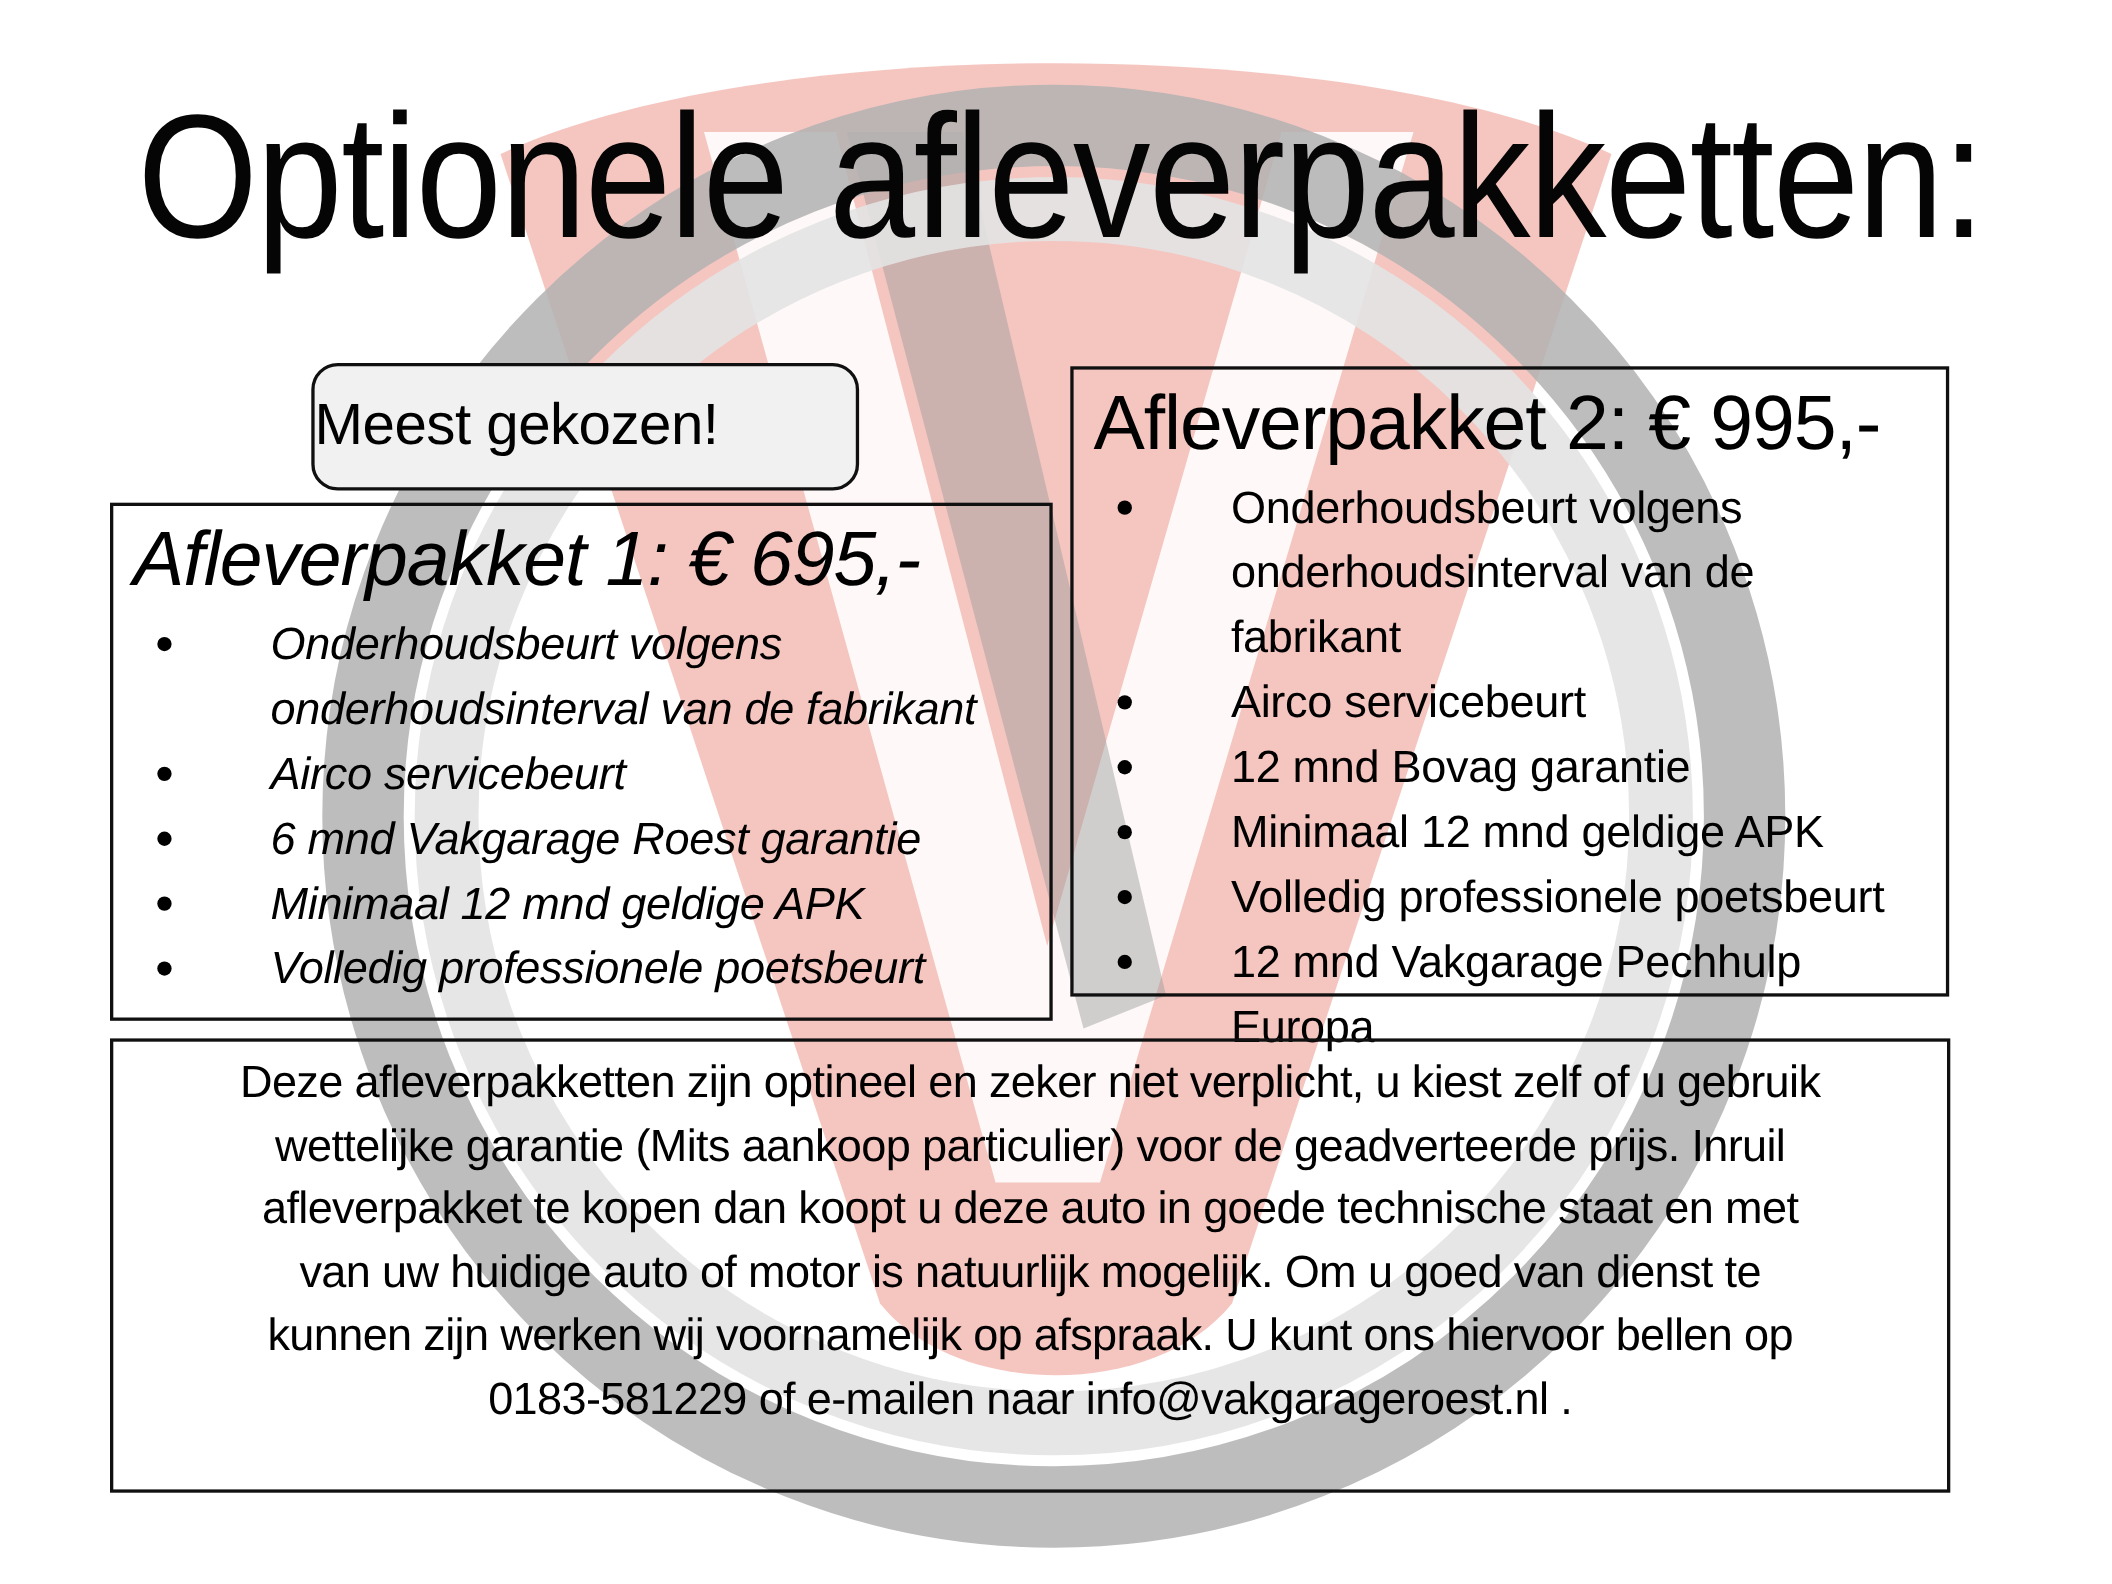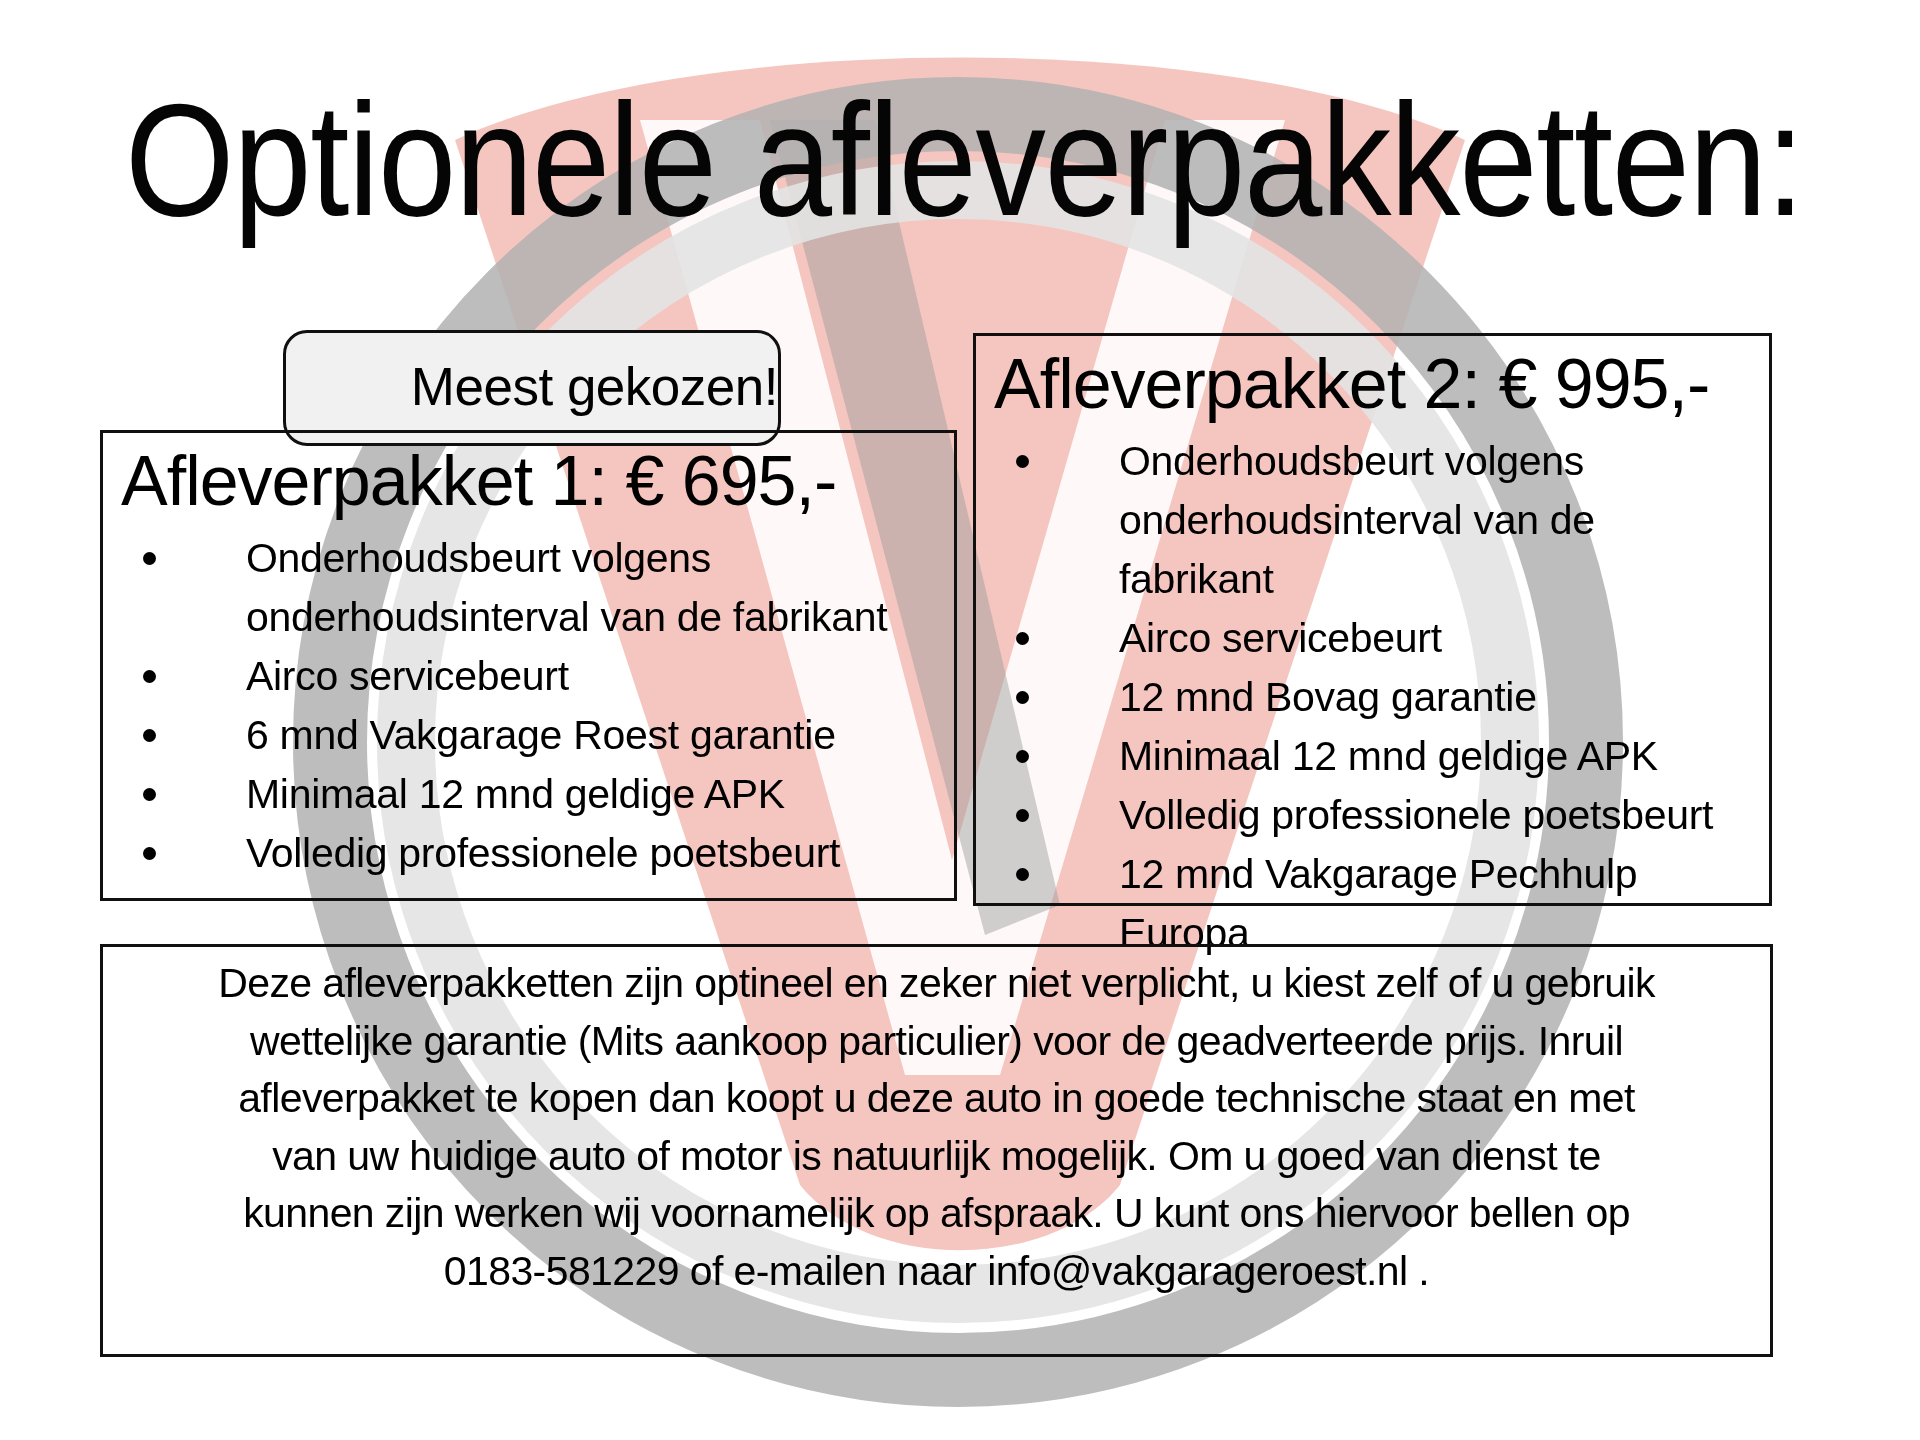--- a/index.html
+++ b/index.html
@@ -18,28 +18,28 @@
     position:absolute;left:125px;top:80px;
     font-size:160px;line-height:1;letter-spacing:-1.5px;
     transform:scaleX(0.88);transform-origin:0 0;
     white-space:nowrap;color:#050505;
   }
 
   .badge{
     position:absolute;left:283px;top:330px;width:498px;height:116px;
     box-sizing:border-box;border:3px solid #101010;border-radius:24px;
     background:#f1f1f1;
-    text-align:right;font-size:53px;line-height:108px;letter-spacing:-0.5px;
+    text-align:left;font-size:53px;line-height:108px;letter-spacing:-0.5px;
   }
 
   .pkg{
     position:absolute;box-sizing:border-box;
     border:3px solid #101010;background:transparent;
   }
-  .pkg1{left:100px;top:430px;width:857px;height:471px;}
+  .pkg1{left:100px;top:457px;width:857px;height:471px;font-style:italic;}
   .pkg2{left:973px;top:333px;width:799px;height:573px;}
 
   .pkg-heading{
     font-size:70px;line-height:76px;letter-spacing:-1px;
     padding:10px 0 4px 18px;white-space:nowrap;
   }
   .pkg ul{margin:6px 0 0 0;padding:0 24px 0 18px;list-style:none;}
   .pkg li{display:flex;align-items:flex-start;font-size:41px;line-height:59px;letter-spacing:-0.3px;gap:41px;}
   .pkg li .dot{flex:0 0 auto;width:13px;height:13px;border-radius:50%;background:#000;margin:23px 0 0 22px;}
   .pkg li .txt{margin-left:49px;white-space:pre-line;}

